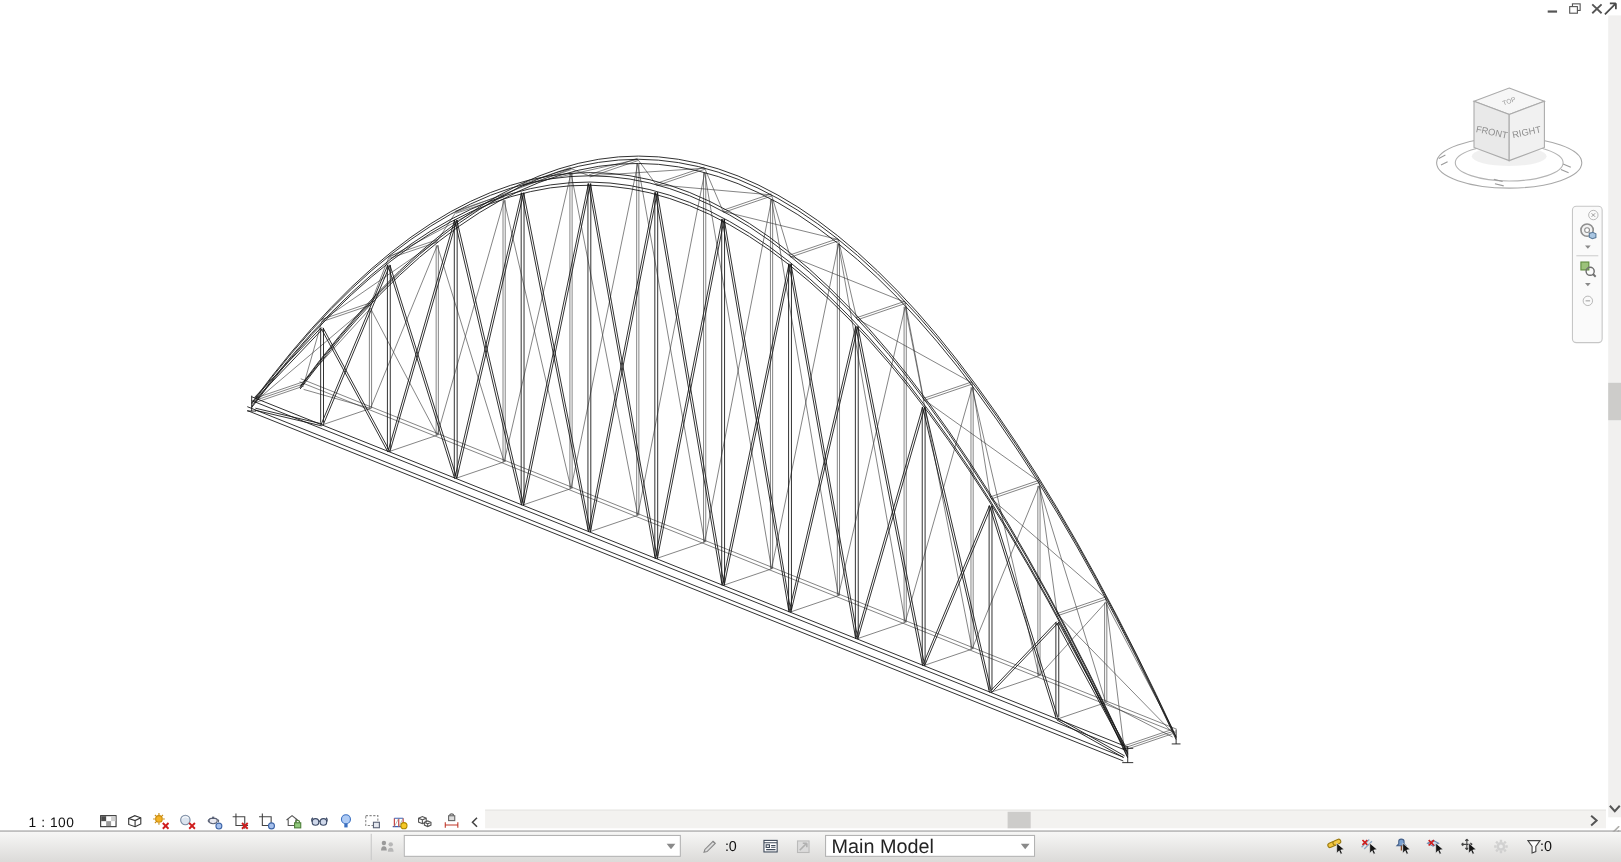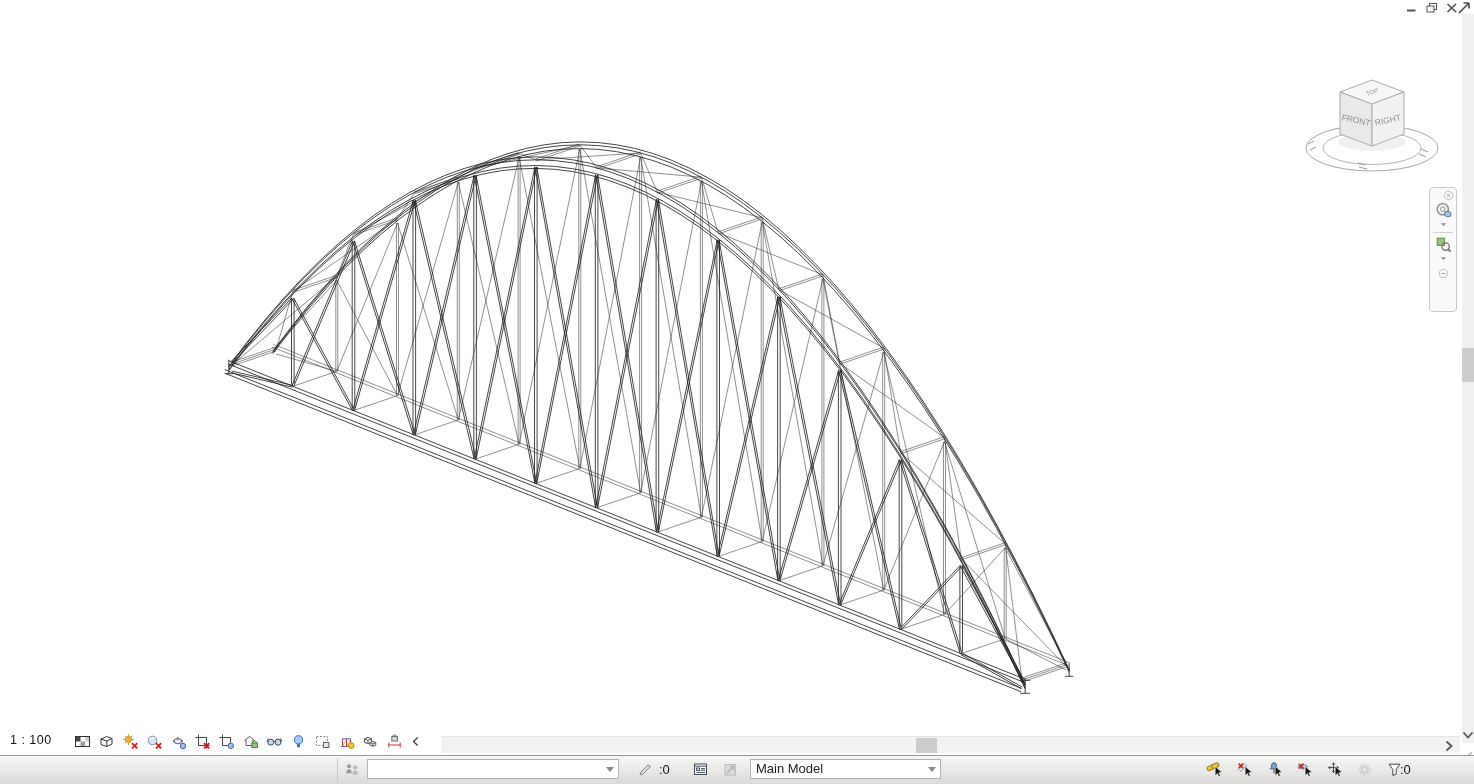--- a/index.html
+++ b/index.html
@@ -18,40 +18,40 @@
   
   #navbar{position:absolute;left:1429px;top:187px;width:28px;height:125px;
           background:rgba(250,250,250,.9);border:1px solid #c6c6c6;border-radius:4px;
           display:flex;flex-direction:column;align-items:center;box-sizing:border-box;padding:1px 0;}
   #navbar .icon{width:17px;height:17px;}
   #navbar .nv-close{align-self:flex-end;margin-right:1px;width:13px;height:13px;}
   #navbar .nv-sep{width:20px;height:1px;background:#d0d0d0;margin:3px 0;}
   #navbar .nv-dd{width:11px;height:8px;margin:1px 0;}
   #navbar .nv-min{margin-top:4px;width:13px;height:13px;}
   
-  #vcb{position:absolute;left:0;top:733px;height:22px;display:flex;align-items:flex-start;}
+  #vcb{position:absolute;left:16px;top:733px;height:22px;display:flex;align-items:flex-end;}
   #vcb .vcb-scale{font-size:12.5px;color:#111;padding-left:10px;width:64px;letter-spacing:.5px;}
   #vcb-icons{display:flex;gap:7px;align-items:center;}
   .icon{display:inline-flex;width:17px;height:17px;align-items:center;justify-content:center;}
   #vcb .chev{margin-left:6px;width:14px;height:16px;display:inline-flex;}
   
   #hscroll{position:absolute;left:441px;top:736px;width:1019px;height:17px;background:#f3f2f0;border-top:1px solid #e6e5e3;box-sizing:border-box;}
   #hscroll .thumb{position:absolute;left:475px;top:1px;width:21px;height:15px;background:#cdccca;}
   #hscroll .harrow{position:absolute;left:1000px;top:1px;width:15px;height:15px;display:flex;align-items:center;justify-content:center;}
   #vscroll{position:absolute;left:1462px;top:14px;width:12px;height:729px;background:#f1f0ef;}
   #vscroll .thumb{position:absolute;left:0;top:334px;width:12px;height:34px;background:#cdccca;}
   #vscroll .varrow{position:absolute;left:0;top:714px;width:12px;height:14px;display:flex;align-items:center;justify-content:center;}
   #grip{position:absolute;left:1462px;top:746px;width:11px;height:8px;}
   
   #status-bar{position:absolute;left:0;top:755px;width:1474px;height:29px;
               background:linear-gradient(#f7f7f6,#dbdad8);border-top:1px solid #979797;box-sizing:border-box;}
   #status-bar .sep{position:absolute;left:337px;top:2px;width:1px;height:24px;background:#c9c9c9;}
   #sb-worksets-icon{position:absolute;left:344px;top:5px;}
   .combo{position:absolute;top:3px;height:20px;background:#fff;border:1px solid #b3b3b3;box-sizing:border-box;
-         font-size:13px;color:#222;line-height:18px;padding-left:5px;}
+         font-size:18px;color:#222;line-height:18px;padding-left:5px;}
   .combo .arrow{position:absolute;right:4px;top:7px;width:0;height:0;border-left:4px solid transparent;
                 border-right:4px solid transparent;border-top:5px solid #8a8a8a;}
   #sb-workset-combo{left:367px;width:252px;}
   #sb-editing-icon{position:absolute;left:637px;top:5px;}
   .sb-count{position:absolute;top:6px;font-size:13px;color:#111;}
   #sb-editing-count{left:659px;}
   #sb-do-dialog{position:absolute;left:692px;top:5px;}
   #sb-do-exclude{position:absolute;left:722px;top:5px;}
   #sb-mainmodel-combo{left:750px;width:191px;}
   #sb-toggles{position:absolute;left:1206px;top:5px;display:flex;gap:13px;}

